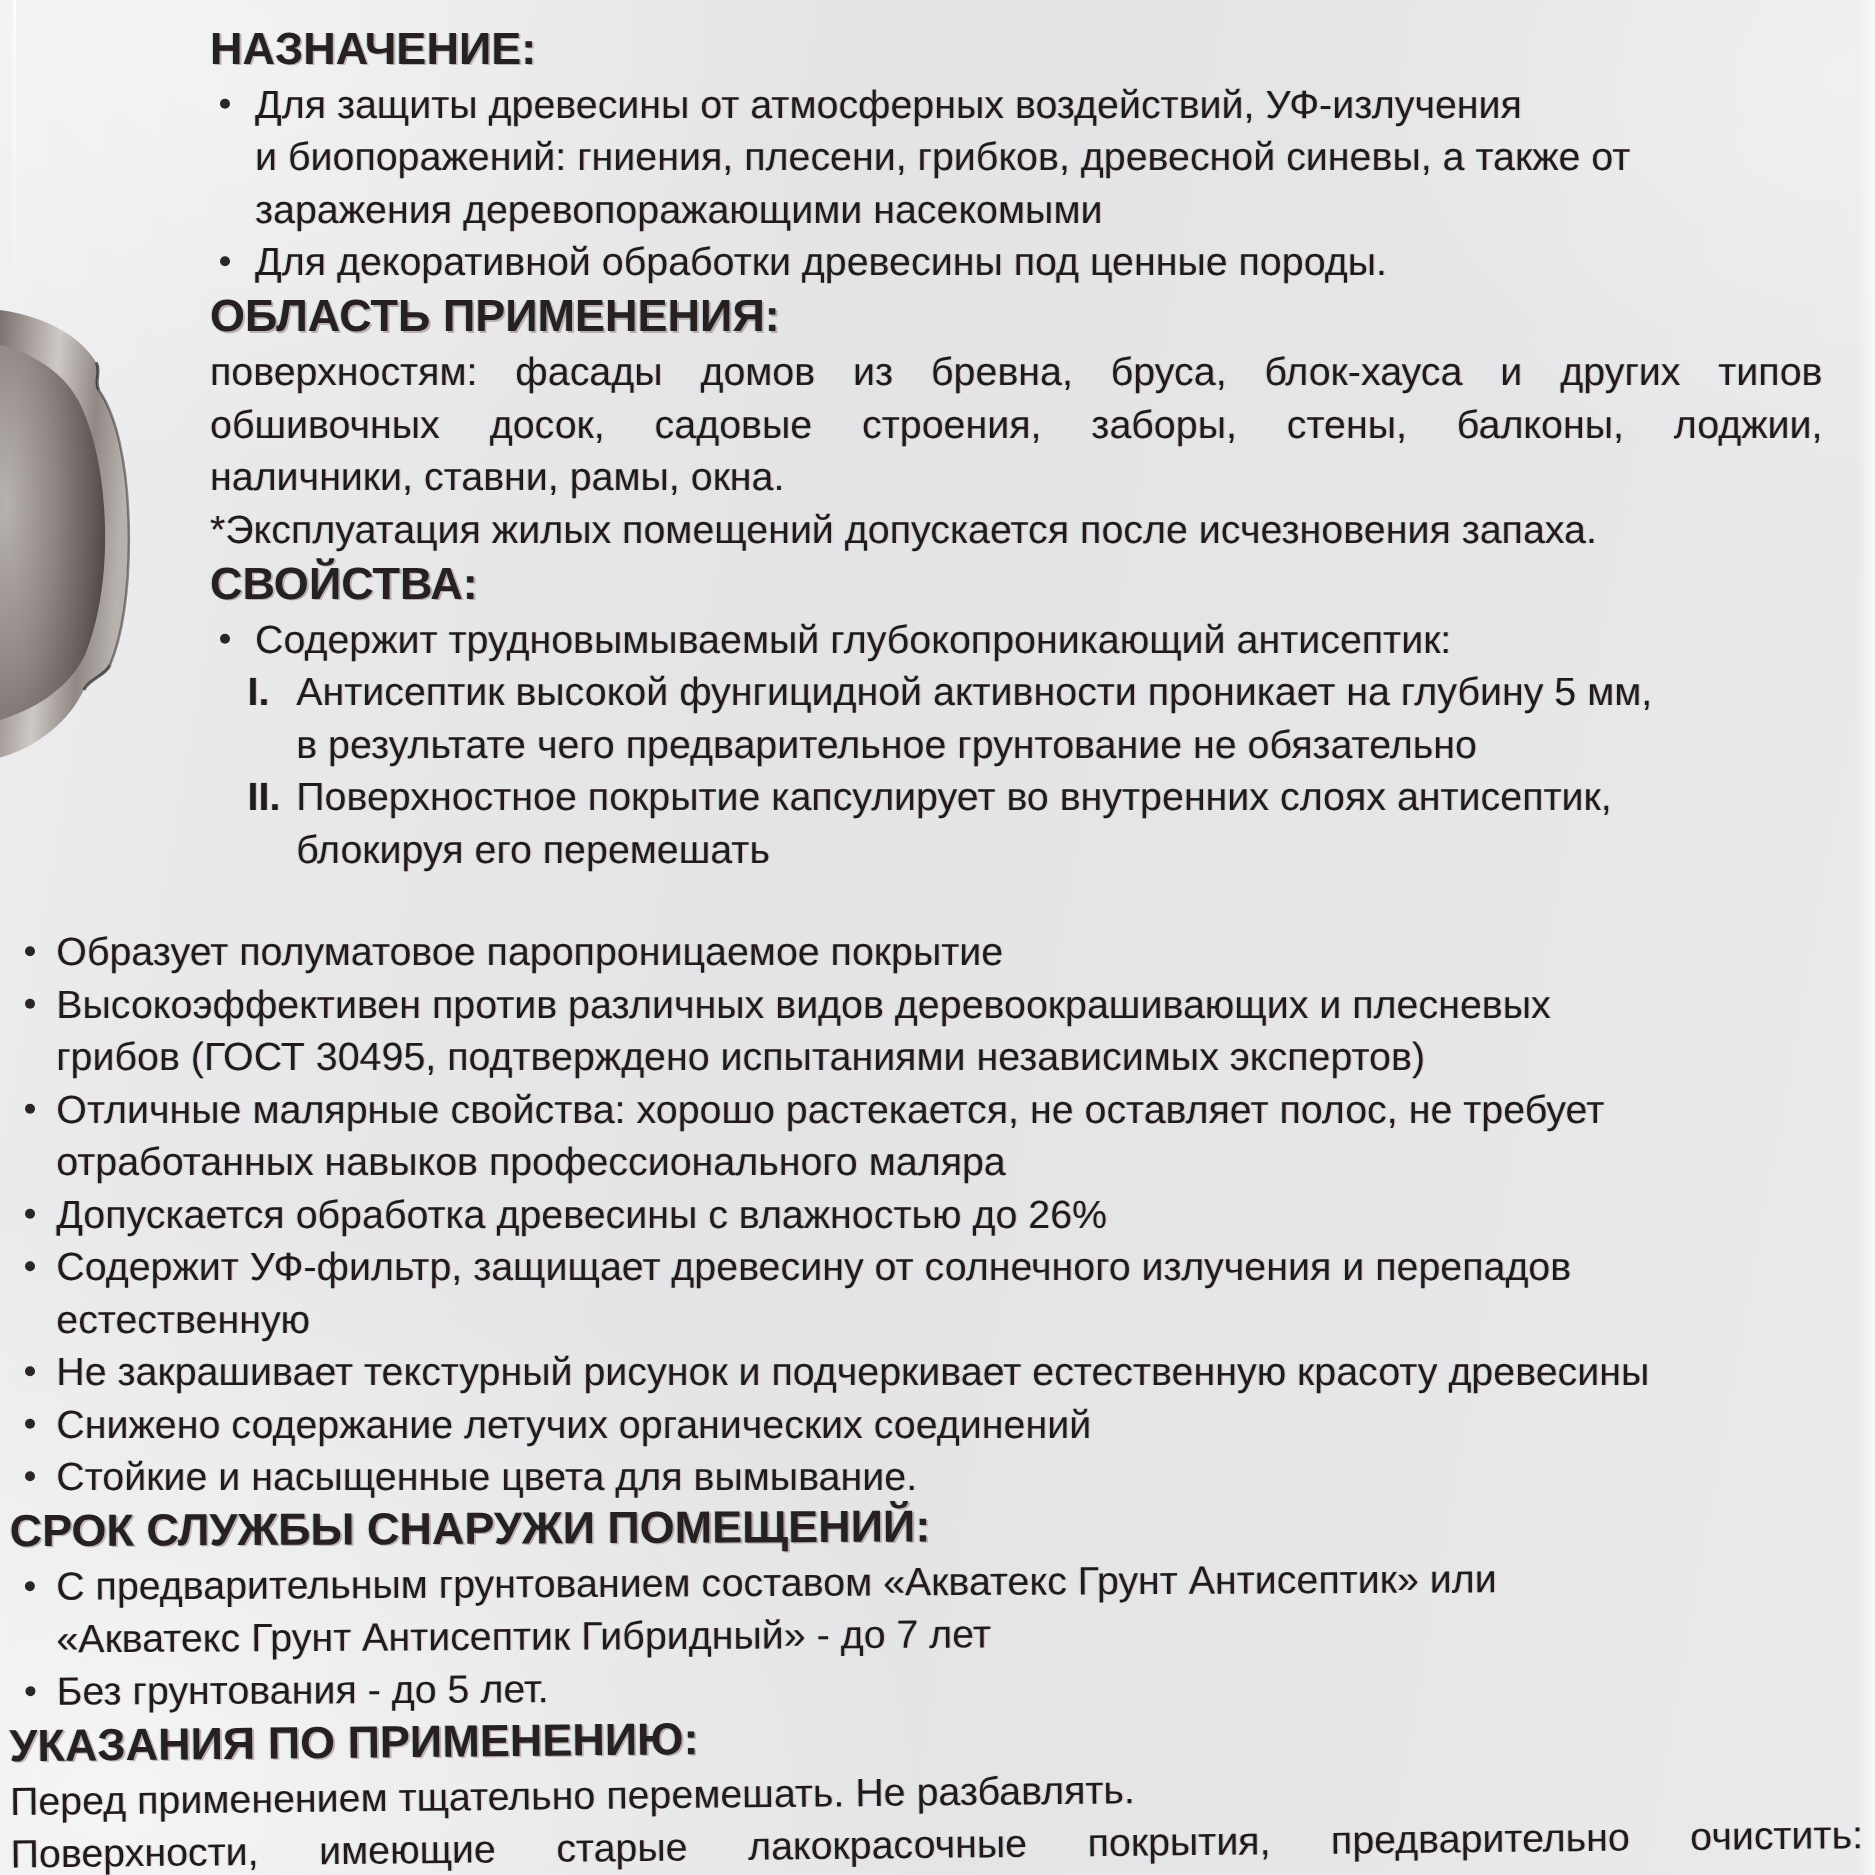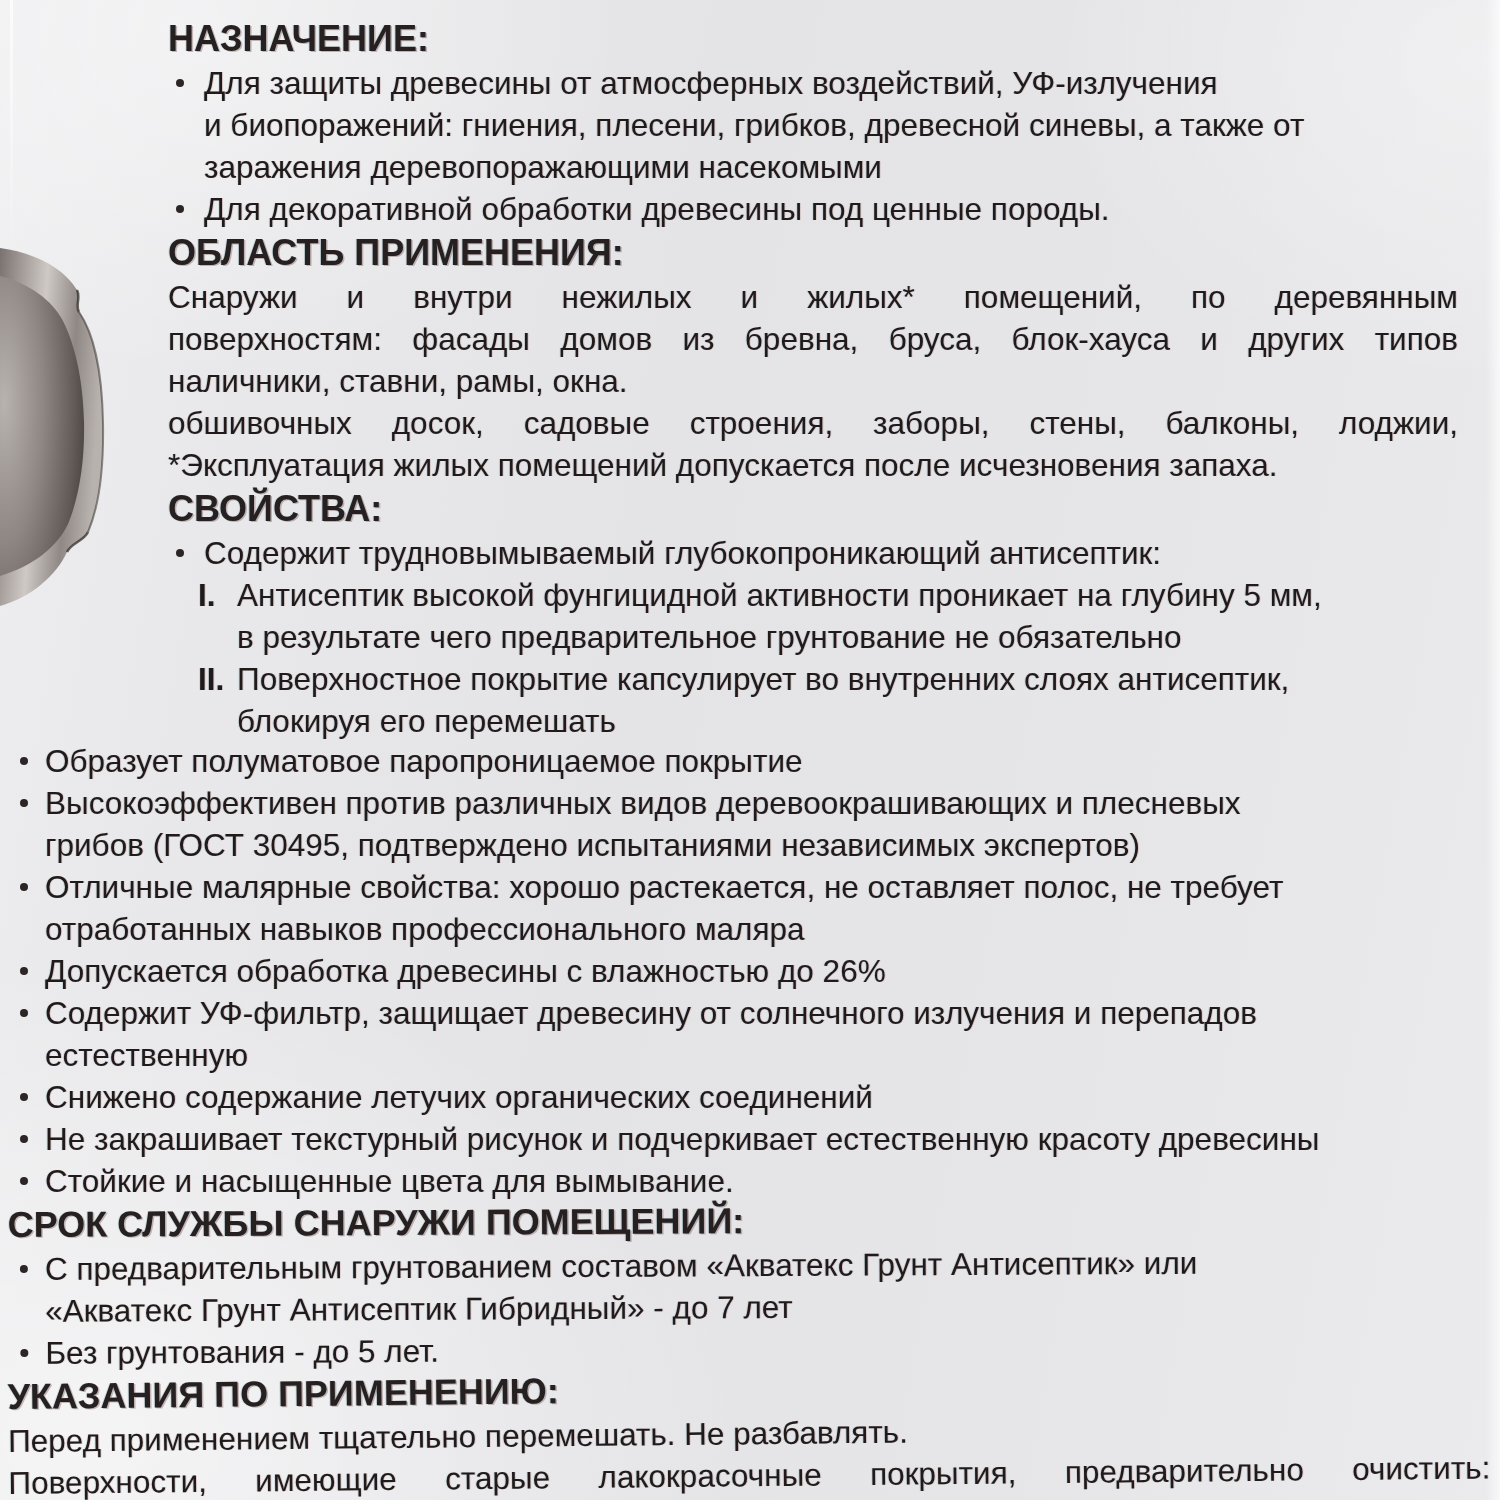--- a/index.html
+++ b/index.html
@@ -79,24 +79,23 @@
     <div class="line ct-u">и биопоражений: гниения, плесени, грибков, древесной синевы, а также от</div>
     <div class="line ct-u">заражения деревопоражающими насекомыми</div>
 
     <div class="line bl-u">
       <span class="dot"></span>
       <span>Для декоративной обработки древесины под ценные породы.</span>
     </div>
 
     <div class="h1">ОБЛАСТЬ ПРИМЕНЕНИЯ:</div>
 
-    <div class="line just">Снаружи и внутри нежилых и жилых* помещений, по деревянным</div>
     <div class="line just">поверхностям: фасады домов из бревна, бруса, блок-хауса и других типов</div>
+    <div class="line just">обшивочных досок, садовые строения, заборы, стены, балконы, лоджии,</div>
     <div class="line">наличники, ставни, рамы, окна.</div>
-    <div class="line just">обшивочных досок, садовые строения, заборы, стены, балконы, лоджии,</div>
     <div class="line">*Эксплуатация жилых помещений допускается после исчезновения запаха.</div>
 
     <div class="h1">СВОЙСТВА:</div>
 
     <div class="line bl-u">
       <span class="dot"></span>
       <span>Содержит трудновымываемый глубокопроникающий антисептик:</span>
     </div>
 
     <div class="line rm">
@@ -137,26 +136,26 @@
     </div>
 
     <div class="line bl-l">
       <span class="dot"></span>
       <span>Содержит УФ-фильтр, защищает древесину от солнечного излучения и перепадов</span>
     </div>
     <div class="line ct-l">естественную</div>
 
     <div class="line bl-l">
       <span class="dot"></span>
-      <span>Снижено содержание летучих органических соединений</span>
+      <span>Не закрашивает текстурный рисунок и подчеркивает естественную красоту древесины</span>
     </div>
 
     <div class="line bl-l">
       <span class="dot"></span>
-      <span>Не закрашивает текстурный рисунок и подчеркивает естественную красоту древесины</span>
+      <span>Снижено содержание летучих органических соединений</span>
     </div>
 
     <div class="line bl-l">
       <span class="dot"></span>
       <span>Стойкие и насыщенные цвета для вымывание.</span>
     </div>
 
     <div class="tilt-a">
       <div class="h1">СРОК СЛУЖБЫ СНАРУЖИ ПОМЕЩЕНИЙ:</div>
 

